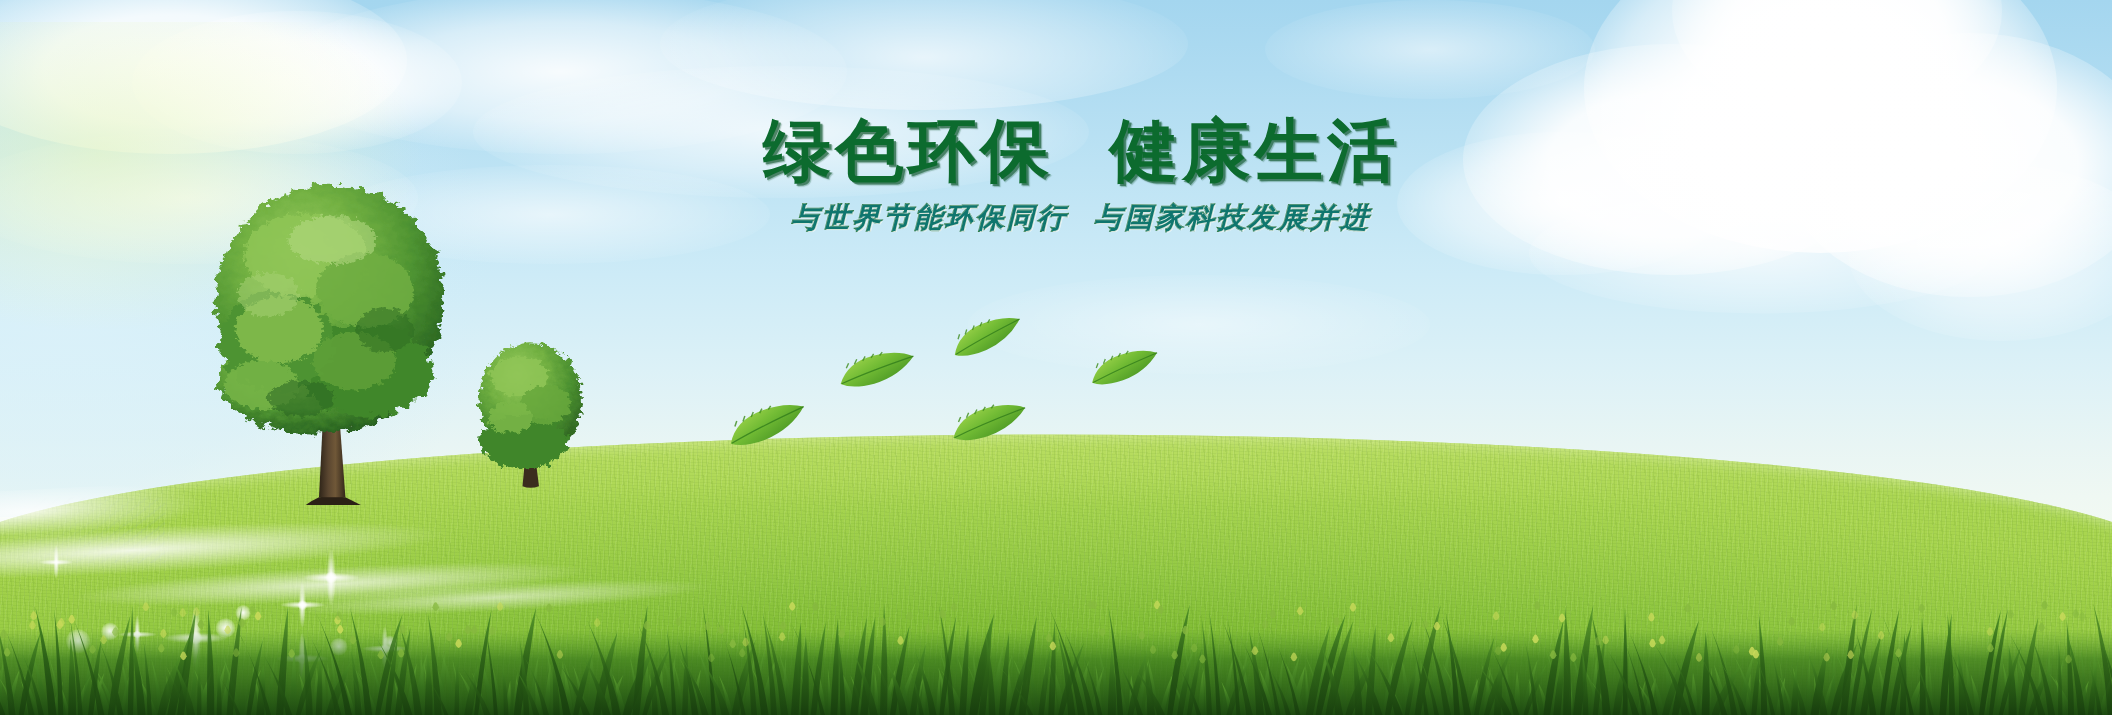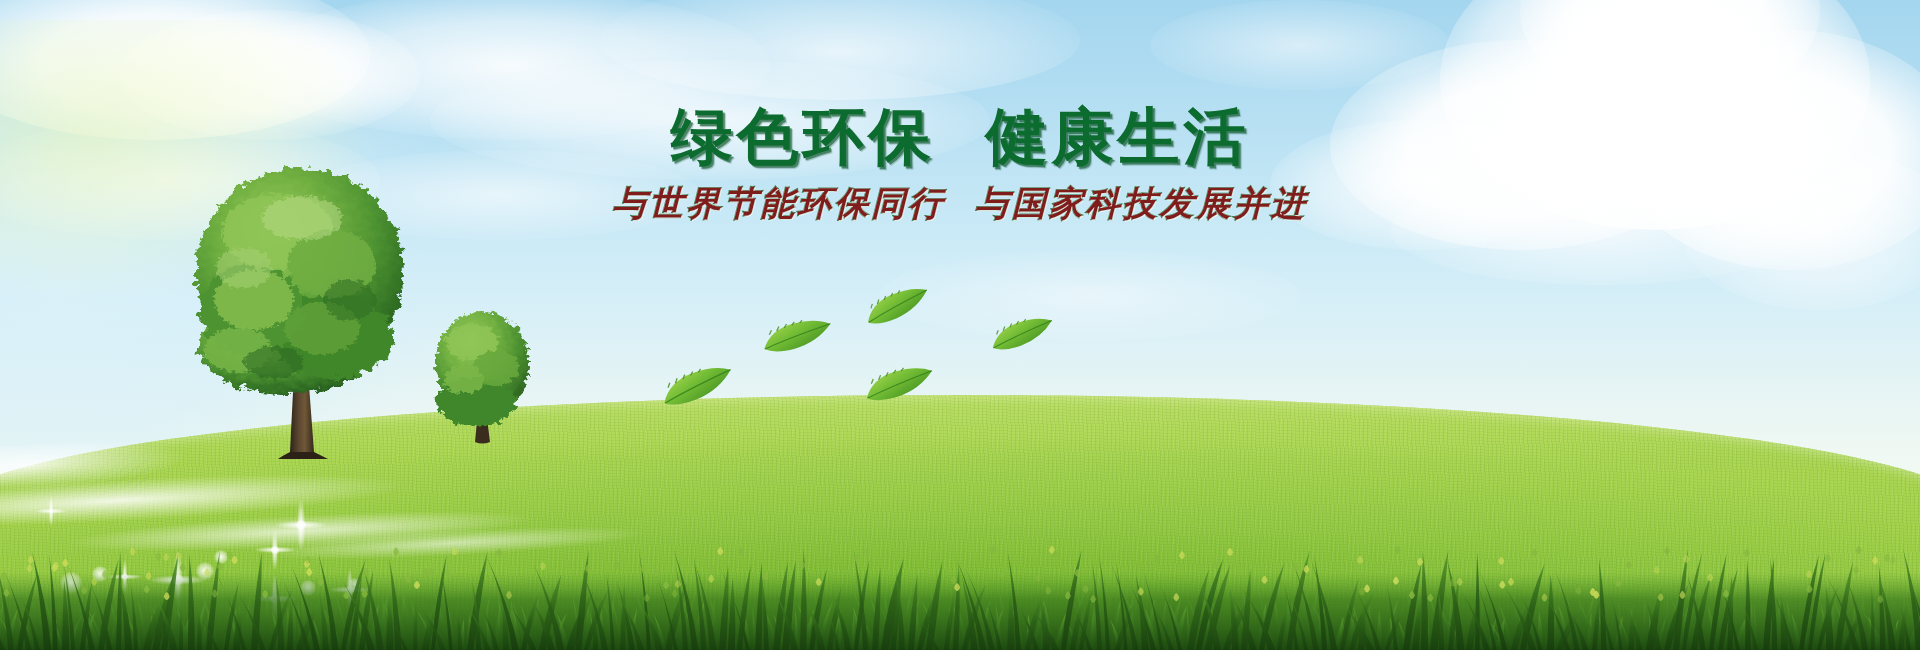--- a/index.html
+++ b/index.html
@@ -151,21 +151,21 @@
   
   .tree{position:absolute;}
   .tree svg{display:block;}
 
   
   .leaf{position:absolute;}
   .leaf svg{display:block;}
 
   
   .text-block{
-    position:absolute;left:480px;top:104px;width:960px;
+    position:absolute;left:503px;top:104px;width:960px;
     text-align:center;
     z-index:30;
   }
   .headline{
     font-family:"DejaVu Sans","Liberation Sans",sans-serif;
     font-weight:700;
     font-size:62px;
     line-height:1.08;
     letter-spacing:4px;
     color:#0c6b2e;
@@ -182,23 +182,23 @@
     font-size:27px;
     letter-spacing:.2px;
     color:#11662e;
     margin:16px 0 0 0;
     white-space:nowrap;
   }
   .tagline{
     font-family:"DejaVu Serif","Liberation Serif",serif;
     font-weight:700;
     font-style:italic;
-    font-size:34px;
+    font-size:25px;
     letter-spacing:3px;
-    color:#7f1d1d;
+    color:#0f766e;
     margin:10px 0 0 0;
     white-space:pre;
     -webkit-text-stroke:1.4px #1c6e33;
     text-shadow:
       1px 1px 0 rgba(255,255,255,.7),
       0 0 2px rgba(255,255,255,.9);
     paint-order:stroke fill;
   }
 </style>
 </head>

